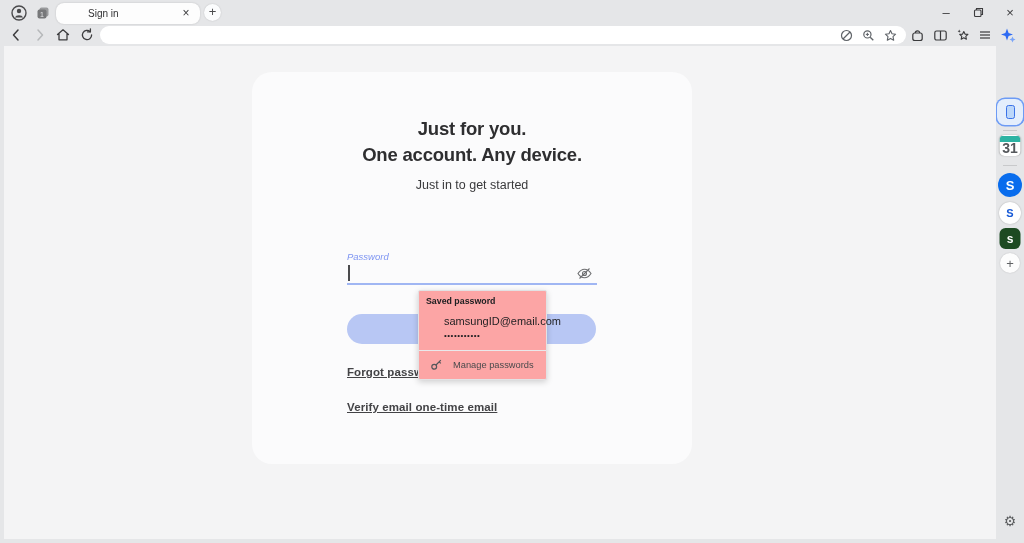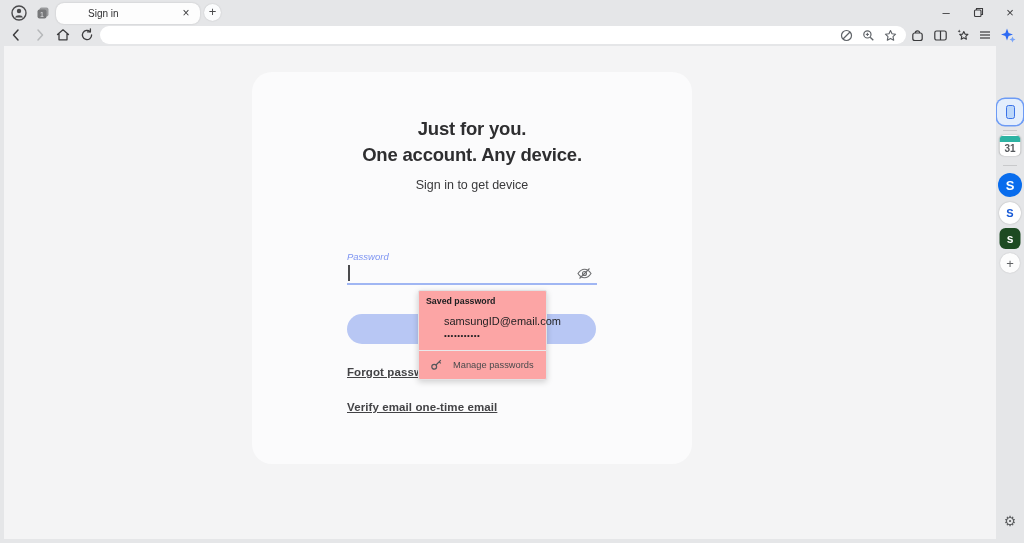--- a/index.html
+++ b/index.html
@@ -39,21 +39,21 @@
   .sidebar { position:absolute; right:0; top:46px; width:28px; height:497px; }
   .sb-item { position:absolute; left:50%; transform:translateX(-50%); display:flex;
              align-items:center; justify-content:center; }
   .sb-divider { position:absolute; left:7px; width:14px; height:1px; background:#c8c9cb; }
   .phone-link { top:53px; width:26px; height:26px; border-radius:8px; background:#e4eefc;
                 box-shadow:0 0 0 1.5px #6d9bf5; }
   .phone-glyph { width:9px; height:14px; border:1.5px solid #3a72e8; border-radius:2.5px; background:#bcd7fa; }
   .cal-icon { top:89px; width:21px; height:21px; border-radius:5px; background:#ffffff;
               box-shadow:0 0 1.5px rgba(0,0,0,.3); overflow:hidden; flex-direction:column; }
   .cal-top { width:21px; height:6px; background:#2db3a3; }
-  .cal-day { font-size:10px; font-weight:bold; color:#55585c; line-height:13px; }
+  .cal-day { font-size:14px; font-weight:bold; color:#55585c; line-height:13px; }
   .skype-icon { top:127px; width:24px; height:24px; border-radius:50%; background:#086ced;
                 color:#fff; font-weight:bold; font-size:13px; }
   .sapp-icon { top:156px; width:22px; height:22px; border-radius:50%; background:#ffffff;
                box-shadow:0 0 1.5px rgba(0,0,0,.3); color:#1558d6; font-weight:bold; font-size:11px; }
   .greenapp-icon { top:182px; width:21px; height:21px; border-radius:6px; background:#1d4a22;
                    color:#fff; font-weight:bold; font-size:12px; }
   .sb-add { top:207px; width:20px; height:20px; border-radius:50%; background:#fdfdfd;
             box-shadow:0 0 1.5px rgba(0,0,0,.2); color:#606264; font-size:13px; }
   .sb-gear { top:467px; font-size:14px; color:#5c5e60; }
 
@@ -224,21 +224,21 @@
     <span class="sb-item sb-add flexc">+</span>
     <span class="sb-item sb-gear flexc">⚙</span>
   </div>
 
   <div class="page">
     <div class="card">
       <div class="heading">
         <div>Just for you.</div>
         <div>One account. Any device.</div>
       </div>
-      <div class="subtitle">Sign in to get device</div>
+      <div class="subtitle">Just in to get started</div>
 
       <div class="form">
         <div class="pw-label">Password</div>
         <div class="pw-input">
           <span class="caret"></span>
           <span class="eye-btn">
             <svg width="17" height="17" viewBox="0 0 17 17">
                 <path d="M2 8.5 C4 5.4 6.2 4.2 8.5 4.2 C10.8 4.2 13 5.4 15 8.5 C13 11.6 10.8 12.8 8.5 12.8 C6.2 12.8 4 11.6 2 8.5 Z" fill="none" stroke="#6d6e70" stroke-width="1.1"></path>
                 <circle cx="8.5" cy="8.5" r="2" fill="none" stroke="#6d6e70" stroke-width="1.1"></circle>
                 <line x1="3.5" y1="13.5" x2="13.5" y2="3.5" stroke="#6d6e70" stroke-width="1.1"></line>

